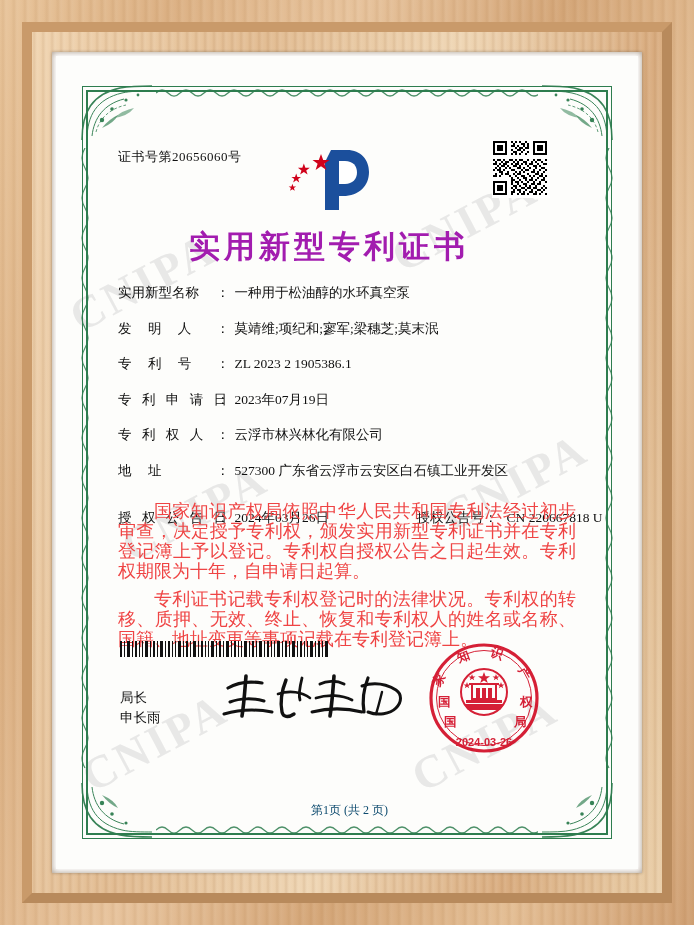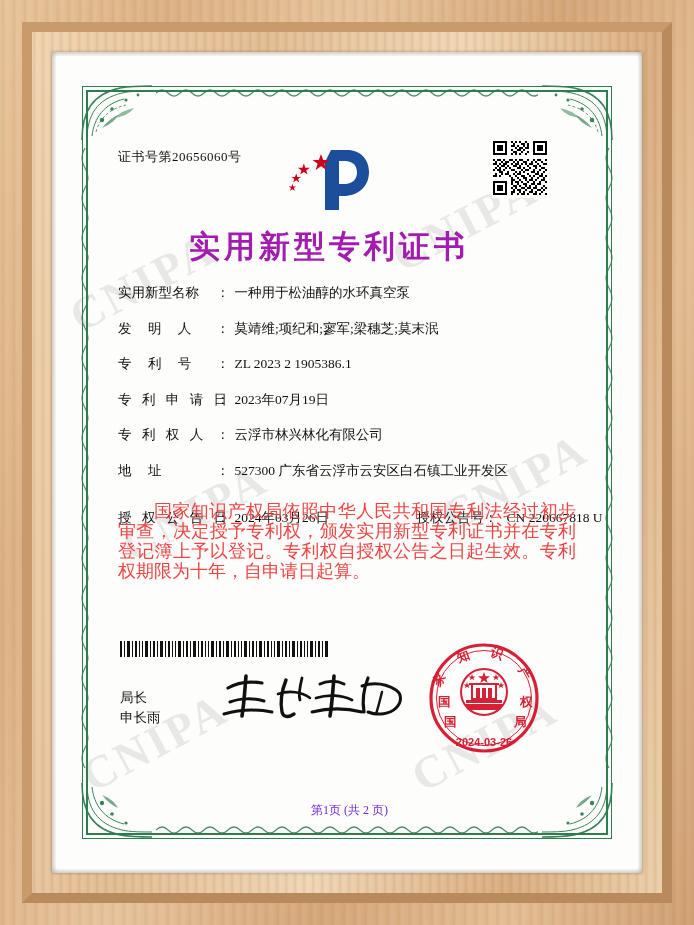--- a/index.html
+++ b/index.html
@@ -218,21 +218,21 @@
     right: 48px; top: 572px;
     width: 140px; height: 140px;
   }
   .seal svg { display:block; }
 
   .page-no {
     position: absolute;
     left: 0; right: 0; bottom: 50px;
     text-align: center;
     font-size: 12px;
-    color: #6d28d9;
+    color: #0c4a6e;
     margin-left: 41px;
   }
 </style>
 </head>
 <body>
 
 <div class="frame-outer"></div>
 <div class="frame-bevel"></div>
 <div class="frame-inner-shadow"></div>
 
@@ -555,20 +555,21 @@
         <span class="field-colon">：</span>
         <span class="field-value">2024年03月26日</span>
         <span class="sec-label">授权公告号</span>
         <span class="field-colon">：</span>
         <span class="sec-label">CN 220667818 U</span>
       </div>
     </div>
 
     <div class="paras">
       <p>国家知识产权局依照中华人民共和国专利法经过初步审查，决定授予专利权，颁发实用新型专利证书并在专利登记簿上予以登记。专利权自授权公告之日起生效。专利权期限为十年，自申请日起算。</p>
+      <p>专利证书记载专利权登记时的法律状况。专利权的转移、质押、无效、终止、恢复和专利权人的姓名或名称、国籍、地址变更等事项记载在专利登记簿上。</p>
     </div>
 
     <div class="barcode">
       <svg viewBox="0 0 210 16" preserveAspectRatio="none" shape-rendering="crispEdges">
         <g fill="#111">
           <rect x="0" y="0" width="2" height="16"></rect>
             <rect x="4" y="0" width="1" height="16"></rect>
           <rect x="7" y="0" width="3" height="16"></rect>
             <rect x="12" y="0" width="1" height="16"></rect>
           <rect x="15" y="0" width="2" height="16"></rect>

